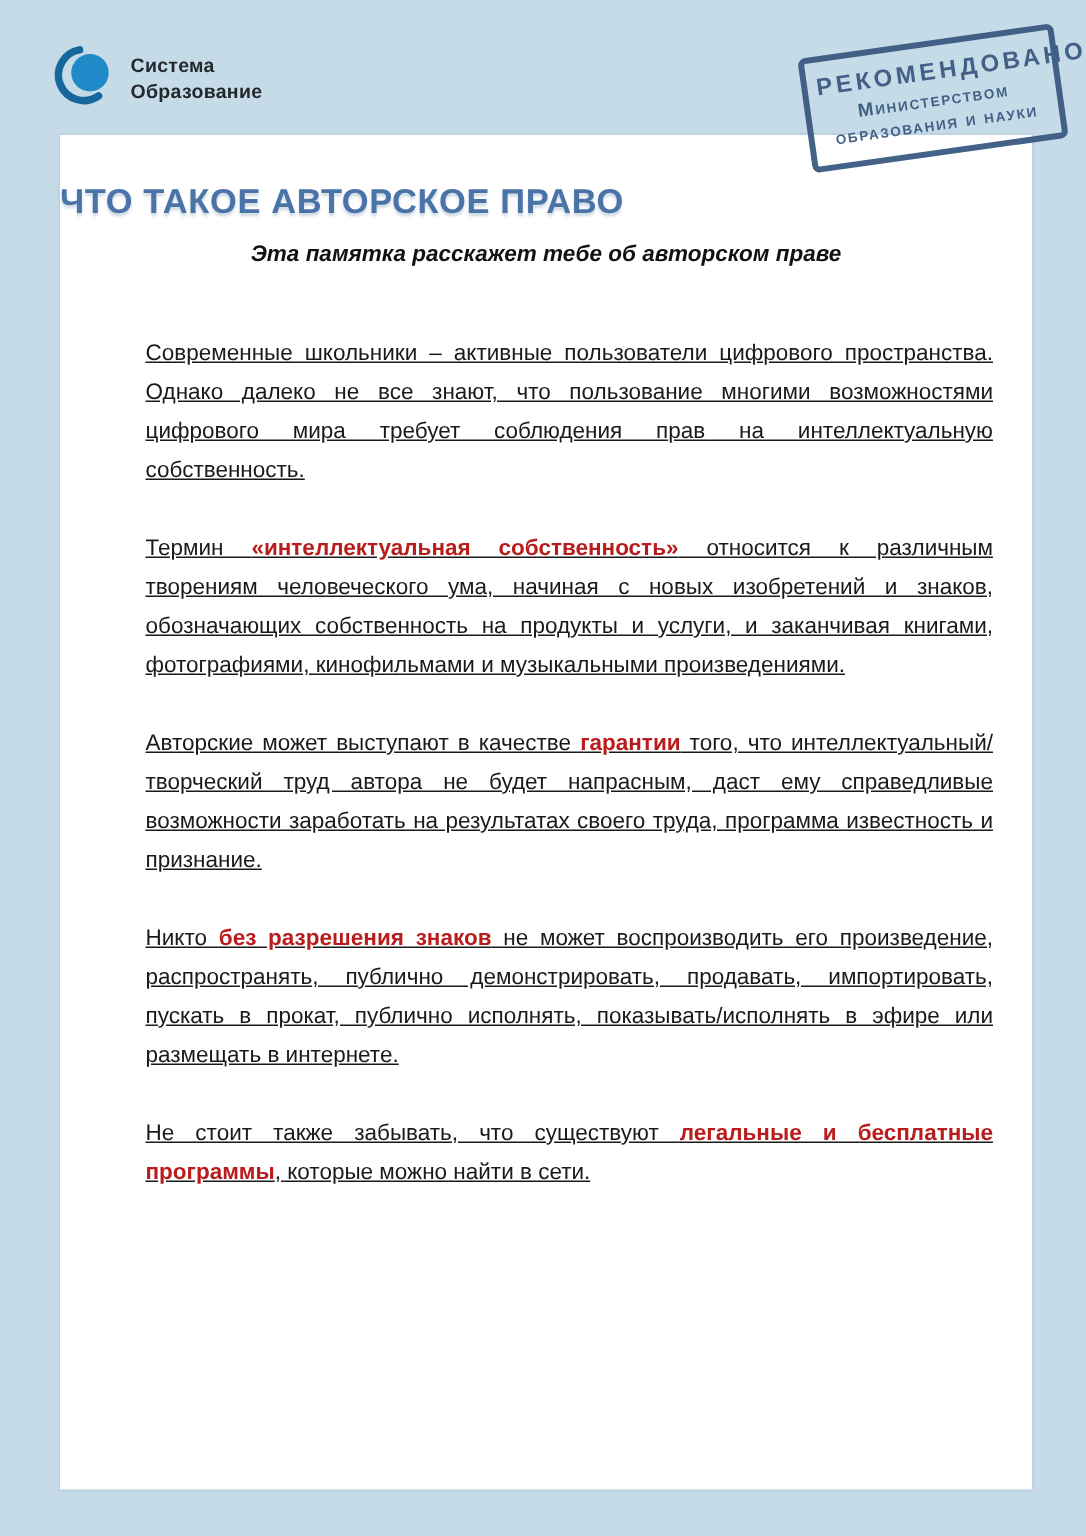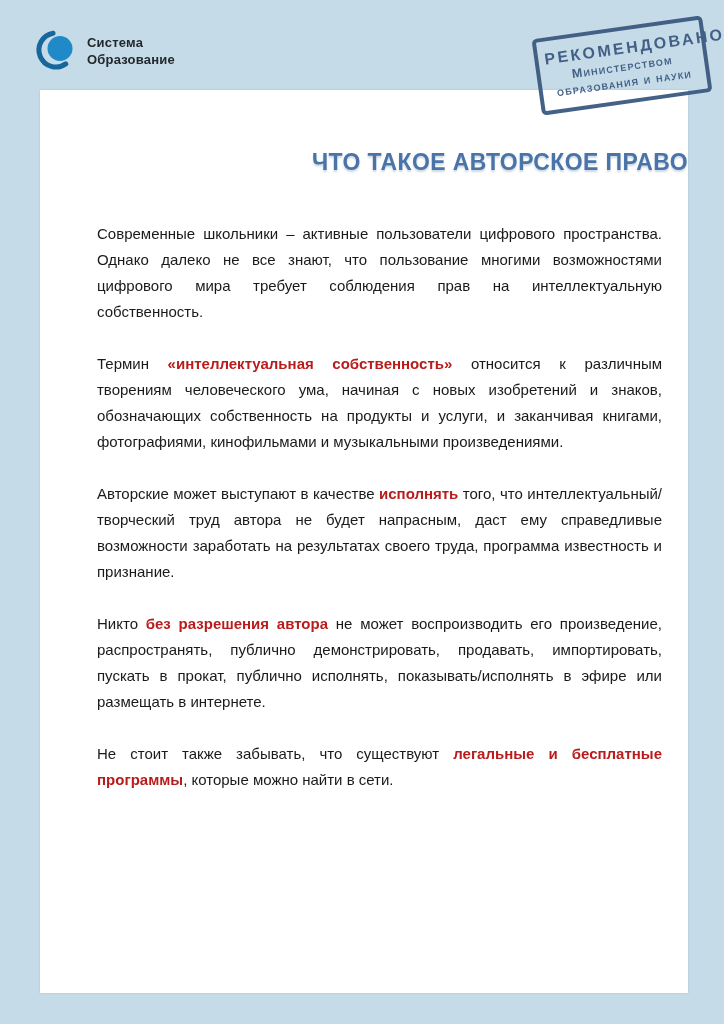--- a/index.html
+++ b/index.html
@@ -66,22 +66,22 @@
     font-size: 12.5px;
     font-weight: bold;
     font-variant: small-caps;
     letter-spacing: 1.2px;
     margin-top: 2px;
     white-space: nowrap;
   }
 
   
   .doc-title {
-    margin-top: 59px;
-    text-align: right;
+    margin-top: 31px;
+    text-align: left;
     font-size: 23px;
     font-weight: bold;
     color: #4a74a8;
     letter-spacing: 0.4px;
     text-shadow: 0 2px 2px rgba(110,140,170,0.35);
   }
   .doc-subtitle {
     margin-top: 13px;
     text-align: center;
     font-size: 15px;
@@ -93,20 +93,21 @@
     margin-top: 45px;
     padding: 0 26px 0 57px;
   }
   .doc-body p {
     margin: 0 0 26px 0;
     font-size: 15px;
     line-height: 26px;
     color: #1a1a1a;
     text-align: justify;
     text-align-last: left;
+    text-decoration: underline;
   }
   .doc-body p .accent {
     font-weight: bold;
     color: #b91c1c;
   }
 </style>
 </head>
 <body>
 
 <div class="stage">
@@ -119,25 +120,26 @@
       </svg>
     </span>
     <span class="logo-text">
       <span>Система</span><br>
       <span>Образование</span>
     </span>
   </div>
 
   <div class="card">
     <div class="doc-title">ЧТО ТАКОЕ АВТОРСКОЕ ПРАВО</div>
+    <div class="doc-subtitle">Эта памятка расскажет тебе об авторском праве</div>
     <div class="doc-body" id="doc-body">
         <p><span>Современные школьники – активные пользователи цифрового пространства. Однако далеко не все знают, что пользование многими возможностями цифрового мира требует соблюдения прав на интеллектуальную собственность.</span></p>
         <p><span>Термин </span><span class="accent">«интеллектуальная собственность»</span><span> относится к различным творениям человеческого ума, начиная с новых изобретений и знаков, обозначающих собственность на продукты и услуги, и заканчивая книгами, фотографиями, кинофильмами и музыкальными произведениями.</span></p>
-        <p><span>Авторские может выступают в качестве </span><span class="accent">исполнять</span><span> того, что интеллектуальный/творческий труд автора не будет напрасным, даст ему справедливые возможности заработать на результатах своего труда, программа известность и признание.</span></p>
-        <p><span>Никто </span><span class="accent">без разрешения автора</span><span> не может воспроизводить его произведение, распространять, публично демонстрировать, продавать, импортировать, пускать в прокат, публично исполнять, показывать/исполнять в эфире или размещать в интернете.</span></p>
+        <p><span>Авторские может выступают в качестве </span><span class="accent">гарантии</span><span> того, что интеллектуальный/творческий труд автора не будет напрасным, даст ему справедливые возможности заработать на результатах своего труда, программа известность и признание.</span></p>
+        <p><span>Никто </span><span class="accent">без разрешения знаков</span><span> не может воспроизводить его произведение, распространять, публично демонстрировать, продавать, импортировать, пускать в прокат, публично исполнять, показывать/исполнять в эфире или размещать в интернете.</span></p>
         <p><span>Не стоит также забывать, что существуют </span><span class="accent">легальные и бесплатные программы</span><span>, которые можно найти в сети.</span></p>
       </div>
   </div>
 
   <div class="stamp">
     <div class="stamp-line1">РЕКОМЕНДОВАНО</div>
     <div class="stamp-line2">Министерством</div>
     <div class="stamp-line3">образования и науки</div>
   </div>
 

